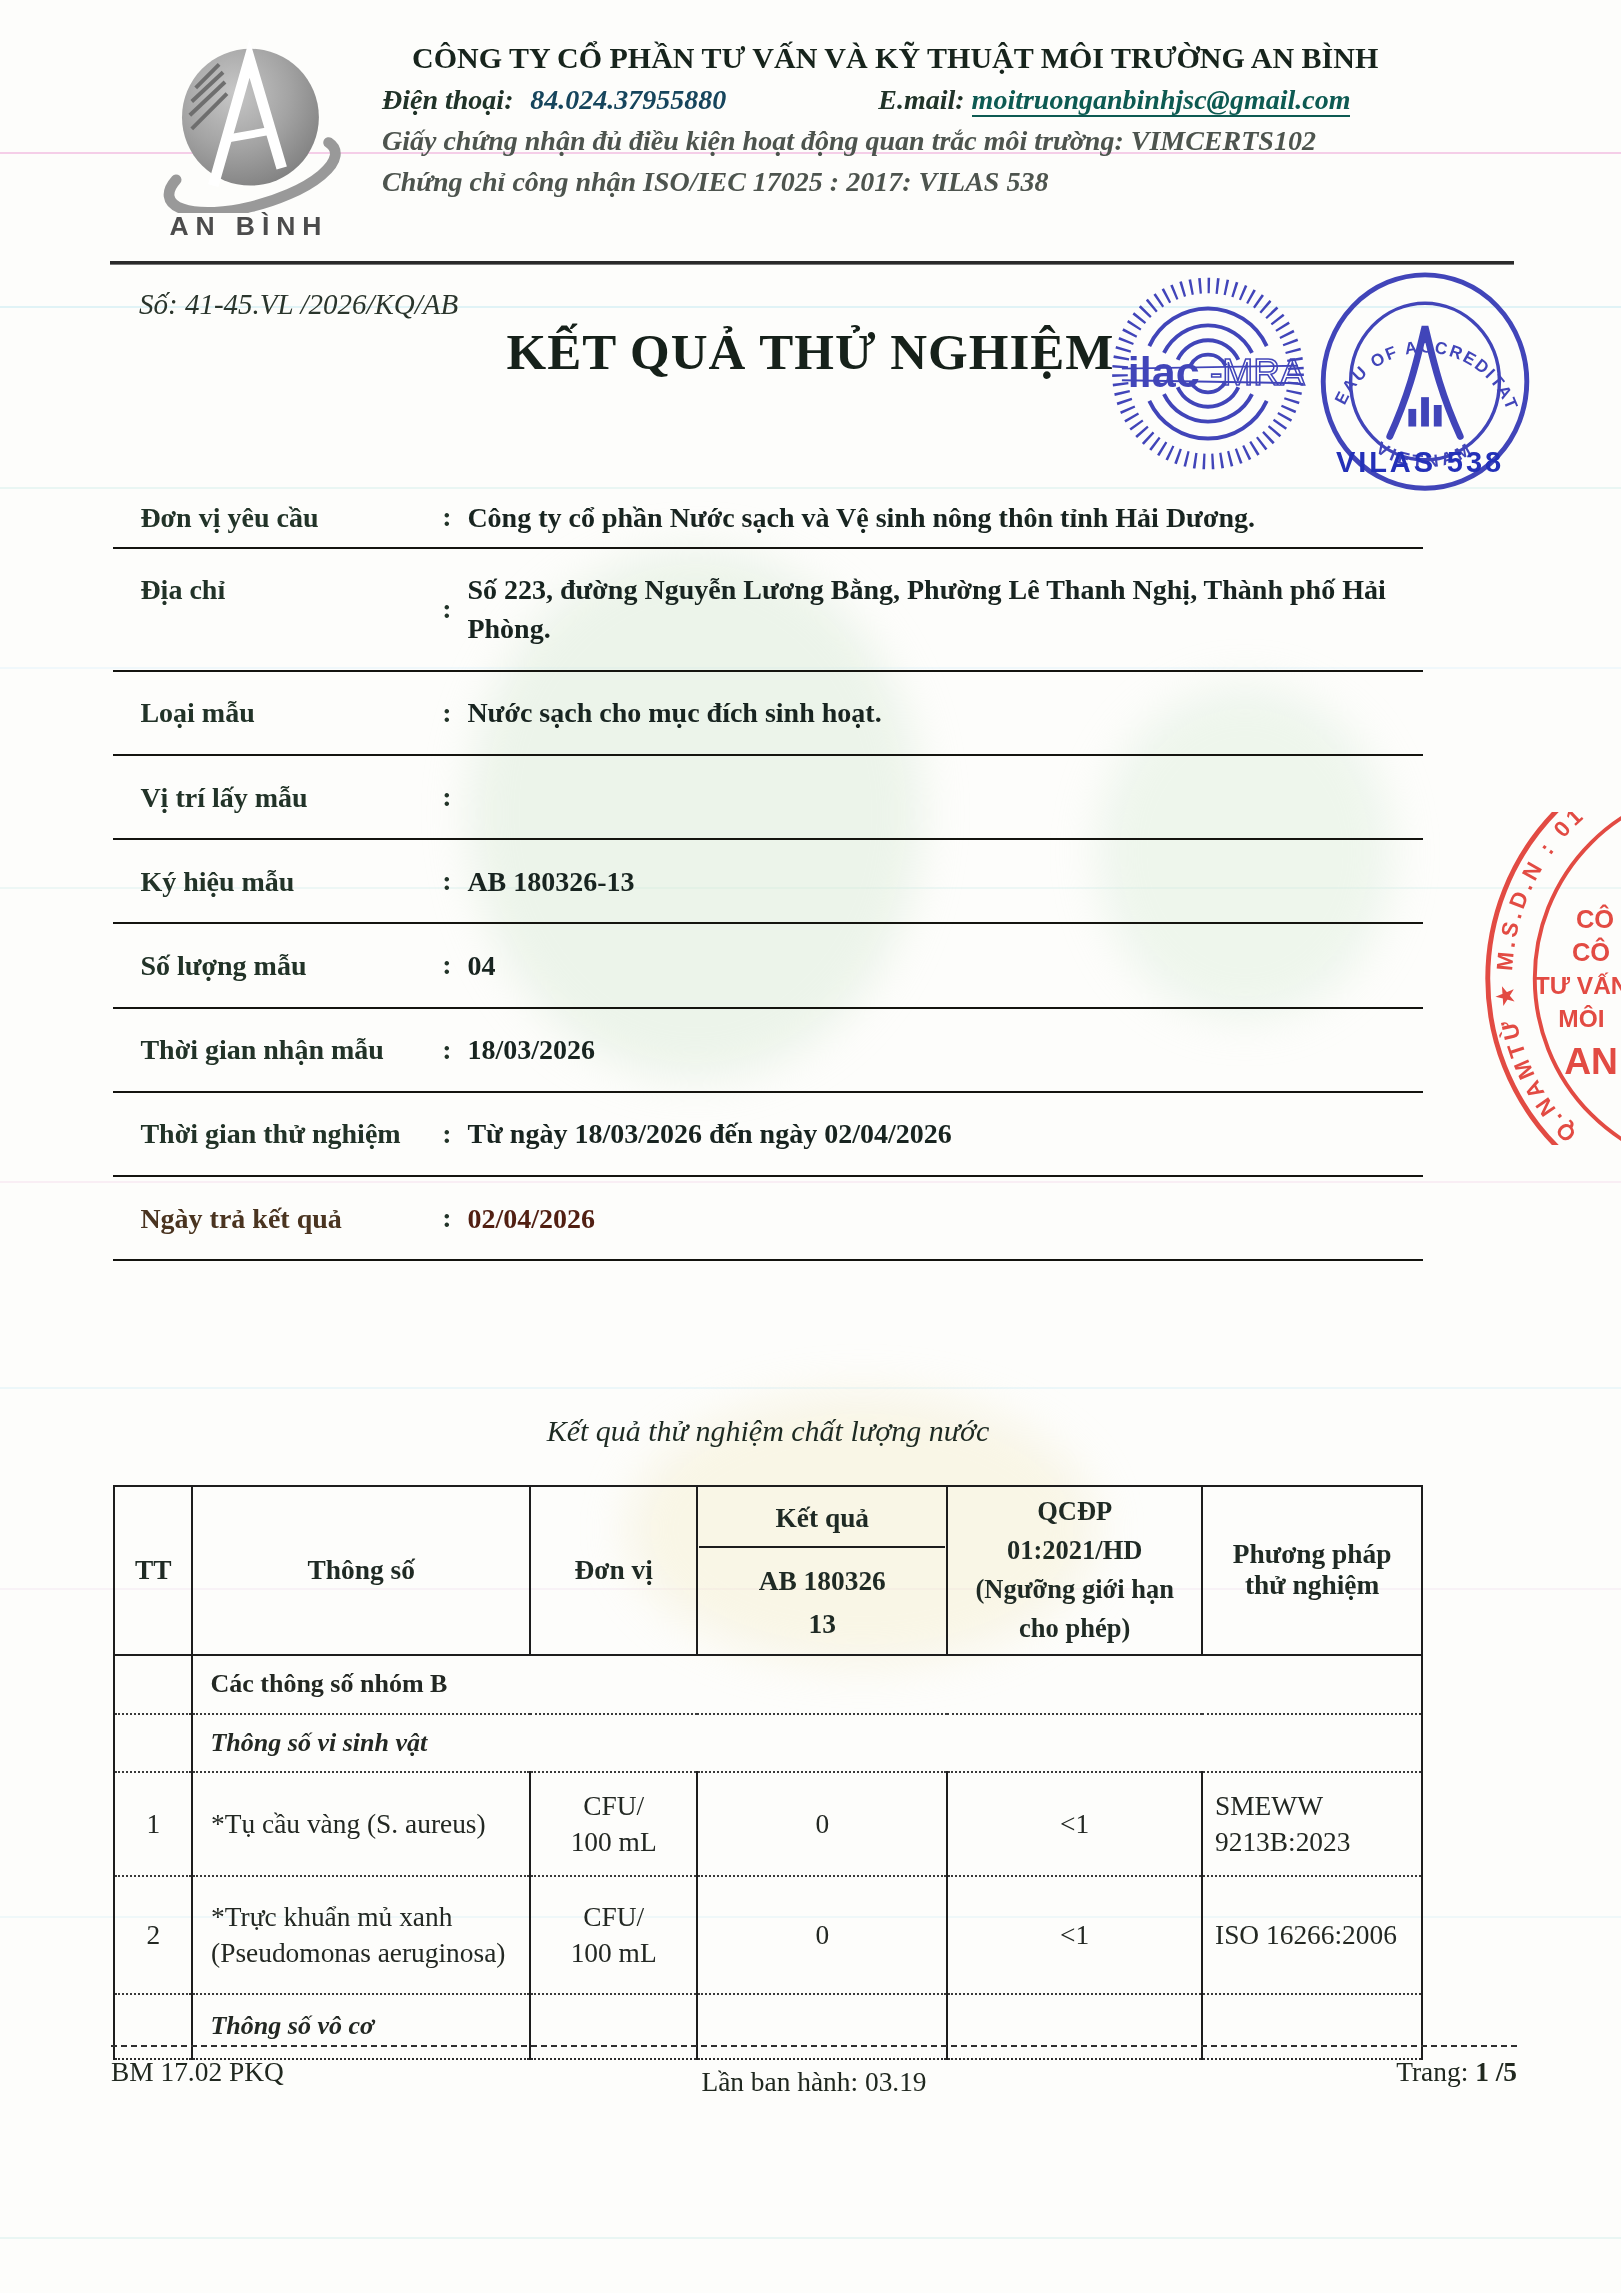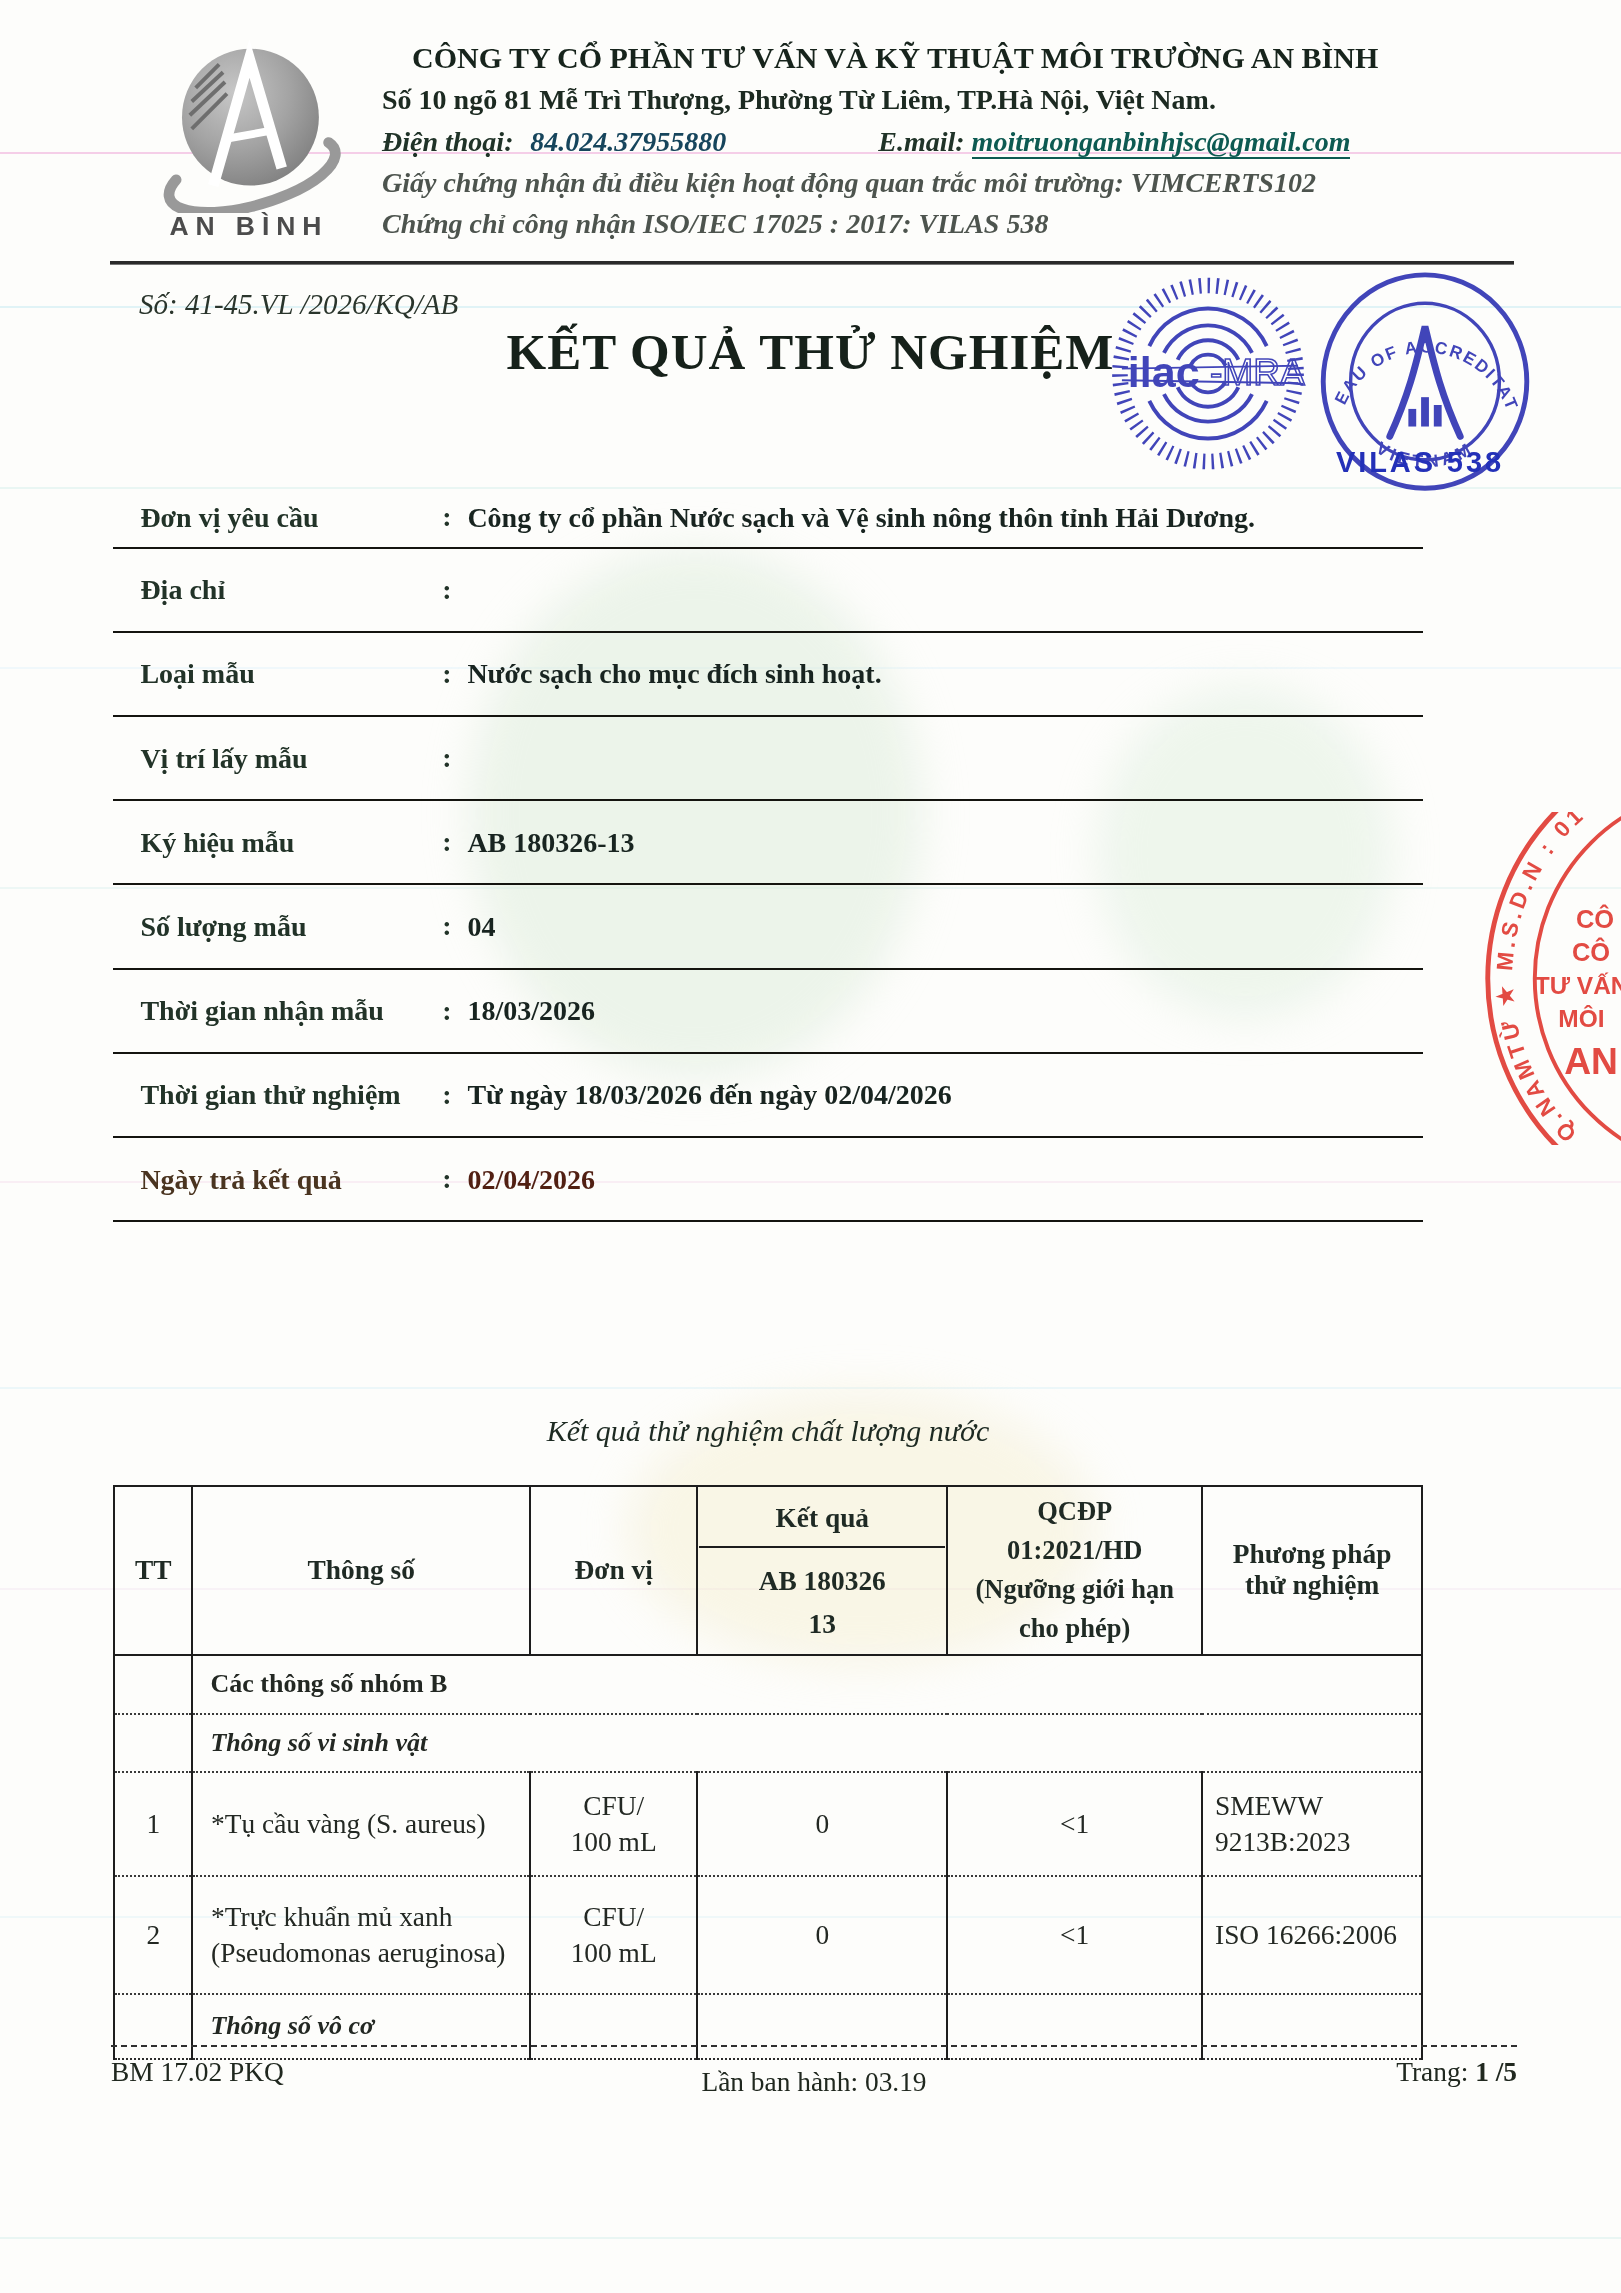--- a/index.html
+++ b/index.html
@@ -114,21 +114,20 @@
       </g>
       <path d="M 42 146 A 88 32 -16 1 0 198 108" fill="none" stroke="#999" stroke-width="11" stroke-linecap="round"></path>
       <path d="M 80 152 L 117 22 L 150 134" fill="none" stroke="#fff" stroke-width="11"></path>
       <path d="M 94 104 L 138 96" fill="none" stroke="#fff" stroke-width="8"></path>
     </svg>
     <div class="logo-text">AN BÌNH</div>
   </div>
 
   <div class="hinfo">
     <div class="company">CÔNG TY CỔ PHẦN TƯ VẤN VÀ KỸ THUẬT MÔI TRƯỜNG AN BÌNH</div>
-    <div class="addr">Số 10 ngõ 81 Mễ Trì Thượng, Phường Từ Liêm, TP.Hà Nội, Việt Nam.</div>
     <div class="phline">
       <span>Điện thoại:</span>
       <span class="phn">84.024.37955880</span>
       <span class="eml">E.mail:</span>
       <a class="emv">moitruonganbinhjsc@gmail.com</a>
     </div>
     <div class="cert">Giấy chứng nhận đủ điều kiện hoạt động quan trắc môi trường: VIMCERTS102</div>
     <div class="cert">Chứng chỉ công nhận ISO/IEC 17025 : 2017: VILAS 538</div>
   </div>
 
@@ -202,20 +201,21 @@
 
   <section class="fields">
     <div class="frow tight">
       <div class="flabel">Đơn vị yêu cầu</div>
       <div class="fcolon">:</div>
       <div class="fvalue">Công ty cổ phần Nước sạch và Vệ sinh nông thôn tỉnh Hải Dương.</div>
     </div>
     <div class="frow">
       <div class="flabel">Địa chỉ</div>
       <div class="fcolon">:</div>
+      <div class="fvalue">Số 223, đường Nguyễn Lương Bằng, Phường Lê Thanh Nghị, Thành phố Hải Phòng.</div>
     </div>
     <div class="frow">
       <div class="flabel">Loại mẫu</div>
       <div class="fcolon">:</div>
       <div class="fvalue">Nước sạch cho mục đích sinh hoạt.</div>
     </div>
     <div class="frow">
       <div class="flabel">Vị trí lấy mẫu</div>
       <div class="fcolon">:</div>
     </div>

